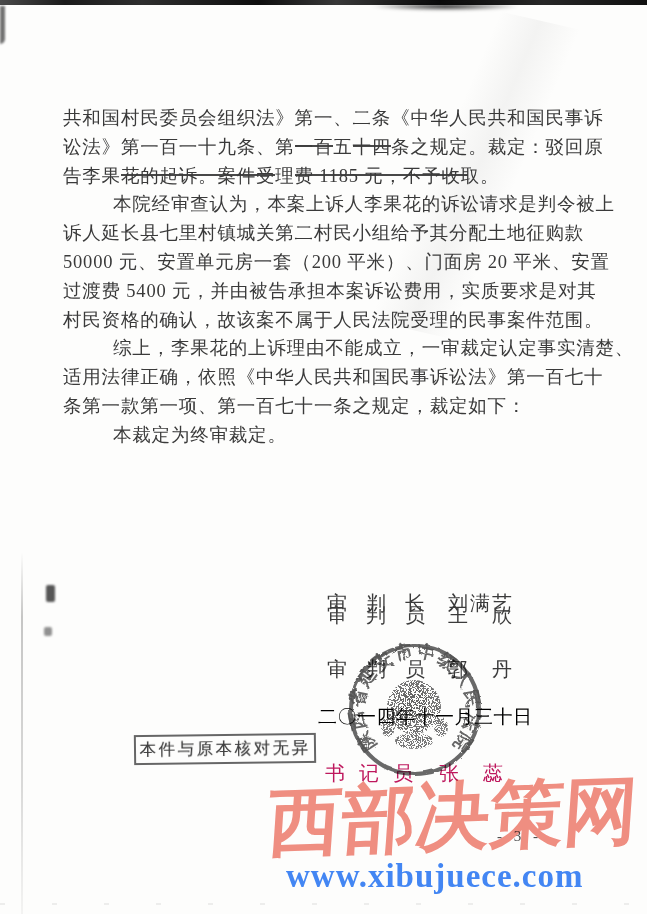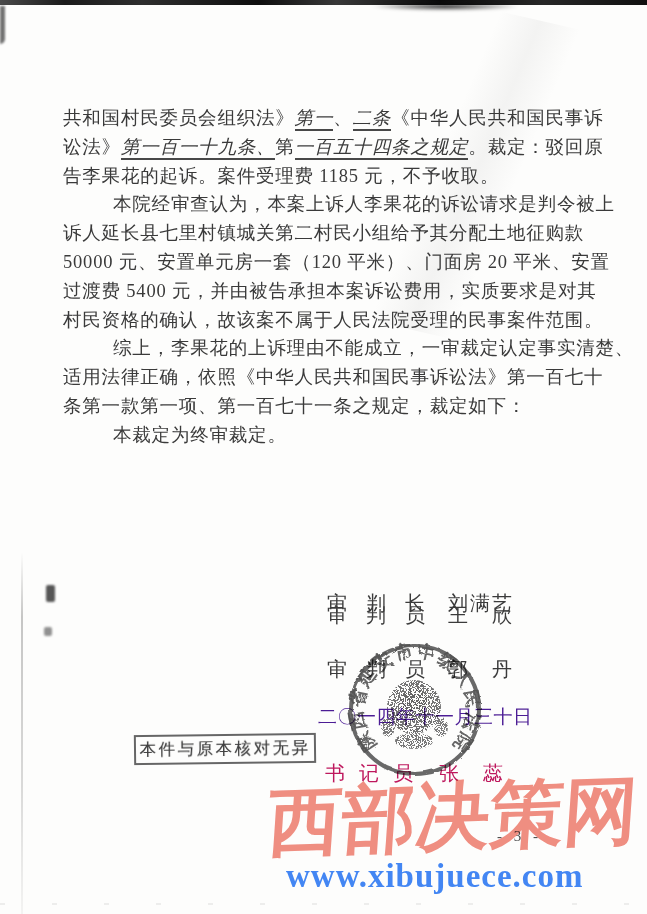--- a/index.html
+++ b/index.html
@@ -34,29 +34,29 @@
   .smudge-b{position:absolute;left:44px;top:627px;width:8px;height:9px;background:#3a3a3a;opacity:.55;filter:blur(1px);border-radius:2px;z-index:1;}
   .bottom-dashes{
     position:absolute;left:0;top:903px;width:647px;height:2px;opacity:.45;z-index:0;
     background:repeating-linear-gradient(90deg,rgba(0,0,0,.14) 0 5px,transparent 5px 52px);
   }
   
   .body-text{position:absolute;left:63px;top:104px;width:534px;z-index:2;
     font-size:18.5px;line-height:28.8px;letter-spacing:.8px;}
   .body-text .line{white-space:nowrap;}
   .body-text .line.indent{padding-left:50px;}
-  .pen-underline{border-bottom:2px solid rgba(40,40,40,.85);padding-bottom:1px;font-style:italic;}
+  .pen-underline{border-bottom:2px solid rgba(40,40,40,.85);padding-bottom:17px;}
   
   .sig-row{position:absolute;left:327px;white-space:nowrap;font-size:20px;color:#3b3b3b;z-index:2;}
   .sig-rows .sig-row:nth-child(1){top:590px;}
   .sig-rows .sig-row:nth-child(2){top:602px;text-align:right;}
   .sig-rows .sig-row:nth-child(3){top:656px;}
   .sig-label{letter-spacing:19px;}
   .sig-name{margin-left:4px;letter-spacing:2px;}
-  .date-line{position:absolute;left:318px;top:704px;font-size:19px;letter-spacing:.5px;color:#4c1d95;white-space:nowrap;z-index:2;}
+  .date-line{position:absolute;left:318px;top:704px;font-size:19px;letter-spacing:.5px;color:#000000;white-space:nowrap;z-index:2;}
   .clerk-row{position:absolute;left:325px;top:760px;white-space:nowrap;font-size:20px;color:#be185d;z-index:2;}
   .clerk-row .sig-label{letter-spacing:14px;}
   .clerk-row .sig-name{margin-left:12px;letter-spacing:2px;}
   
   .court-seal{position:absolute;left:344px;top:641px;width:140px;height:136px;z-index:3;
     mix-blend-mode:multiply;opacity:.9;}
   
   .verify-stamp{
     position:absolute;left:134px;top:734px;width:178px;height:26px;z-index:2;
     border:2.5px solid rgba(68,68,68,.8);display:flex;align-items:center;justify-content:center;
@@ -92,21 +92,21 @@
   <div class="smudge-a"></div>
   <div class="smudge-b"></div>
   <div class="bottom-dashes"></div>
 
   <div class="body-text">
       <div class="line"><span>共和国村民委员会组织法》</span><span class="pen-underline">第一</span><span>、</span><span class="pen-underline">二条</span><span>《中华人民共和国民事诉</span></div>
       <div class="line"><span>讼法》</span><span class="pen-underline">第一百一十九条、</span><span>第</span><span class="pen-underline">一百五十四条之规定</span><span>。裁定：驳回原</span></div>
       <div class="line"><span>告李果花的起诉。案件受理费 1185 元，不予收取。</span></div>
       <div class="line indent"><span>本院经审查认为，本案上诉人李果花的诉讼请求是判令被上</span></div>
       <div class="line"><span>诉人延长县七里村镇城关第二村民小组给予其分配土地征购款</span></div>
-      <div class="line"><span>50000 元、安置单元房一套（120 平米）、门面房 20 平米、安置</span></div>
+      <div class="line"><span>50000 元、安置单元房一套（200 平米）、门面房 20 平米、安置</span></div>
       <div class="line"><span>过渡费 5400 元，并由被告承担本案诉讼费用，实质要求是对其</span></div>
       <div class="line"><span>村民资格的确认，故该案不属于人民法院受理的民事案件范围。</span></div>
       <div class="line indent"><span>综上，李果花的上诉理由不能成立，一审裁定认定事实清楚、</span></div>
       <div class="line"><span>适用法律正确，依照《中华人民共和国民事诉讼法》第一百七十</span></div>
       <div class="line"><span>条第一款第一项、第一百七十一条之规定，裁定如下：</span></div>
       <div class="line indent"><span>本裁定为终审裁定。</span></div>
     </div>
 
   <div class="sig-rows">
       <div class="sig-row"><span class="sig-label">审判长</span><span class="sig-name">刘满艺</span></div>

